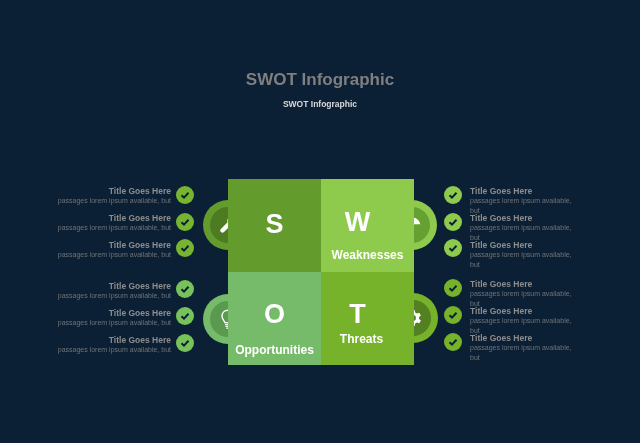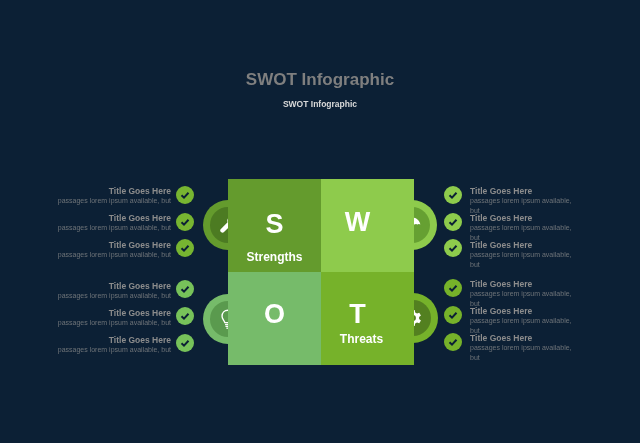--- a/index.html
+++ b/index.html
@@ -92,27 +92,28 @@
 <div class="tab" style="left:388px; top:293px; background:#76b22a;">
   <div class="inner" style="background:#538020;">
     <svg width="20" height="20" viewBox="0 0 24 24">
       <path fill="#ffffff" fill-rule="evenodd" d="M10 1.5 H14 L14.6 4.3 C15.4 4.6 16.1 5 16.8 5.5 L19.5 4.6 L21.5 8 L19.3 9.9 C19.4 10.6 19.4 11.4 19.3 12.1 L21.5 14 L19.5 17.4 L16.8 16.5 C16.1 17 15.4 17.4 14.6 17.7 L14 20.5 H10 L9.4 17.7 C8.6 17.4 7.9 17 7.2 16.5 L4.5 17.4 L2.5 14 L4.7 12.1 C4.6 11.4 4.6 10.6 4.7 9.9 L2.5 8 L4.5 4.6 L7.2 5.5 C7.9 5 8.6 4.6 9.4 4.3 Z M12 7.5 A3.5 3.5 0 1 0 12 14.5 A3.5 3.5 0 1 0 12 7.5 Z" transform="translate(0,1)"></path>
     </svg>
   </div>
 </div>
 
 <div class="quad" style="left:228px; top:179px; background:#649b2d;">
   <div class="letter" style="left:0; top:30px;">S</div>
-  <div class="qlabel" style="top:70px;">Strengths</div>
 </div>
 <div class="quad" style="left:321px; top:179px; background:#8ecb4c;">
   <div class="letter" style="right:20px; top:28px;">W</div>
+  <div class="qlabel" style="top:68px;">Weaknesses</div>
 </div>
 <div class="quad" style="left:228px; top:272px; background:#76bb6a;">
   <div class="letter" style="top:27px;">O</div>
+  <div class="qlabel" style="top:70px;">Opportunities</div>
 </div>
 <div class="quad" style="left:321px; top:272px; background:#76b22a;">
   <div class="letter" style="right:20px; top:27px;">T</div>
   <div class="qlabel" style="left:-20px; top:59px;">Threats</div>
 </div>
 
 <div class="check" style="left:176px; top:186px; background:#77b531;">
     <svg width="10" height="10" viewBox="0 0 10 10">
       <path d="M1.5 5.2 L4 7.6 L8.5 2.8" fill="none" stroke="#0c2035" stroke-width="2"></path>
     </svg>

